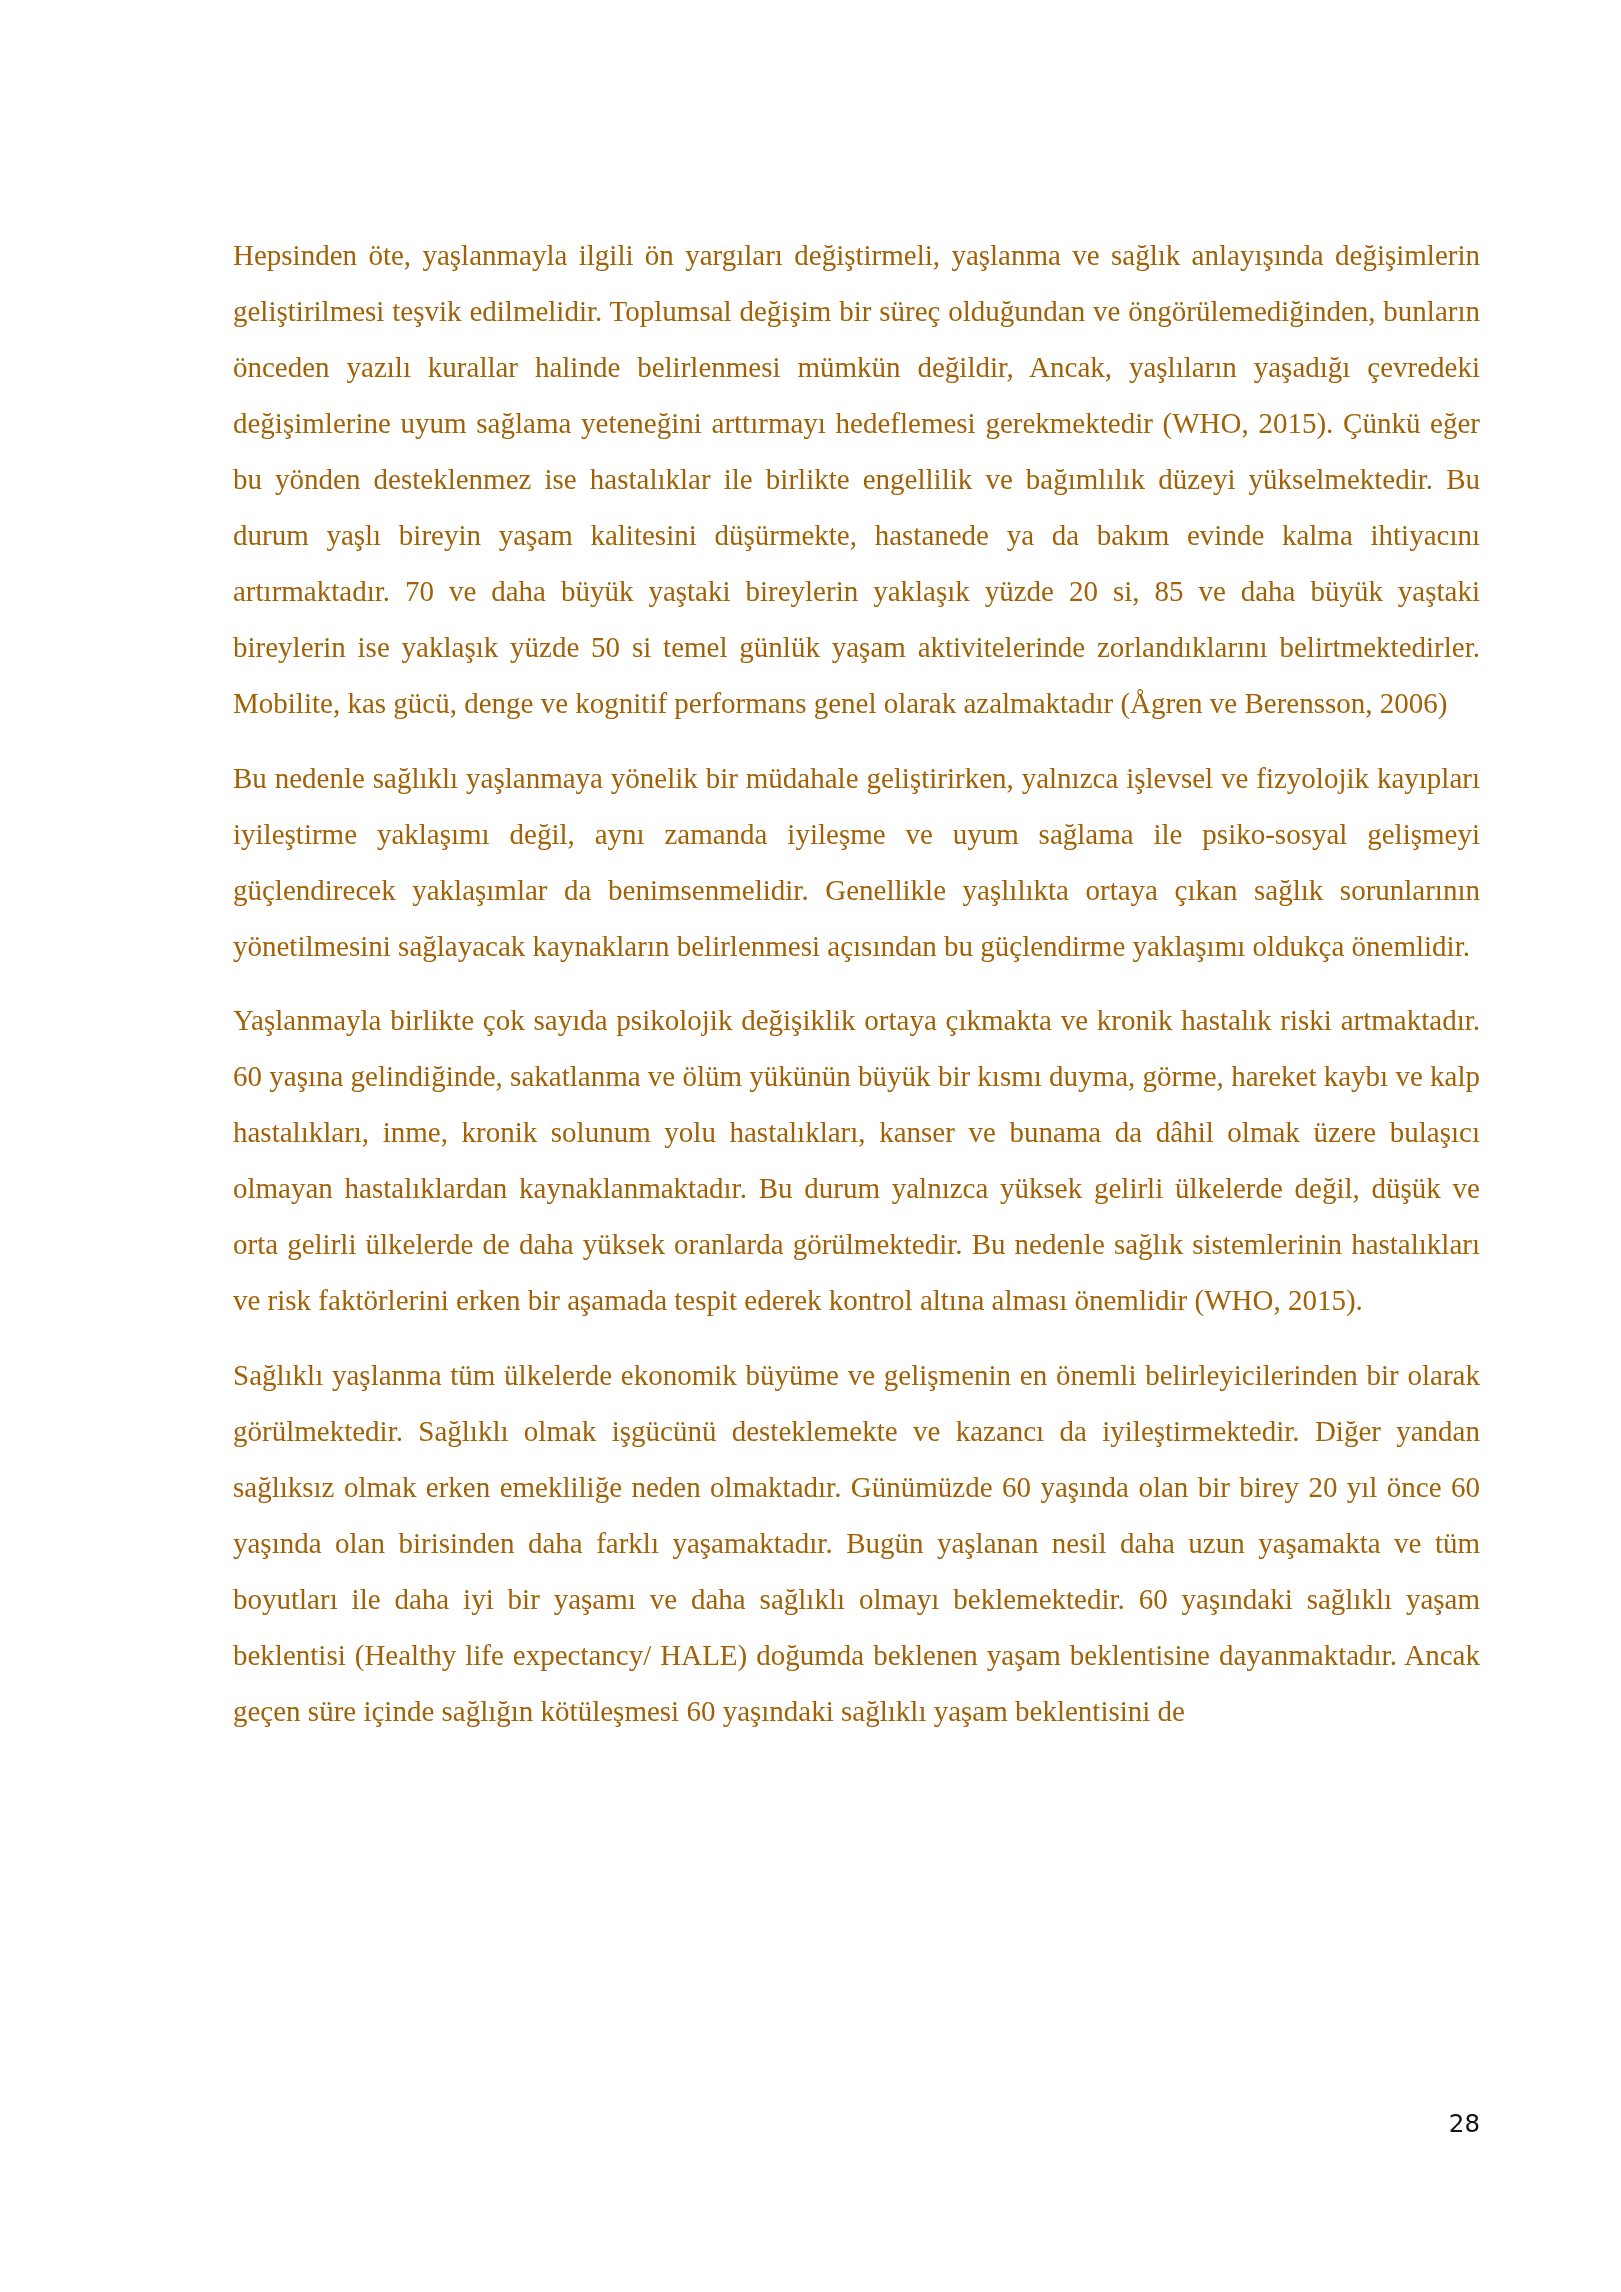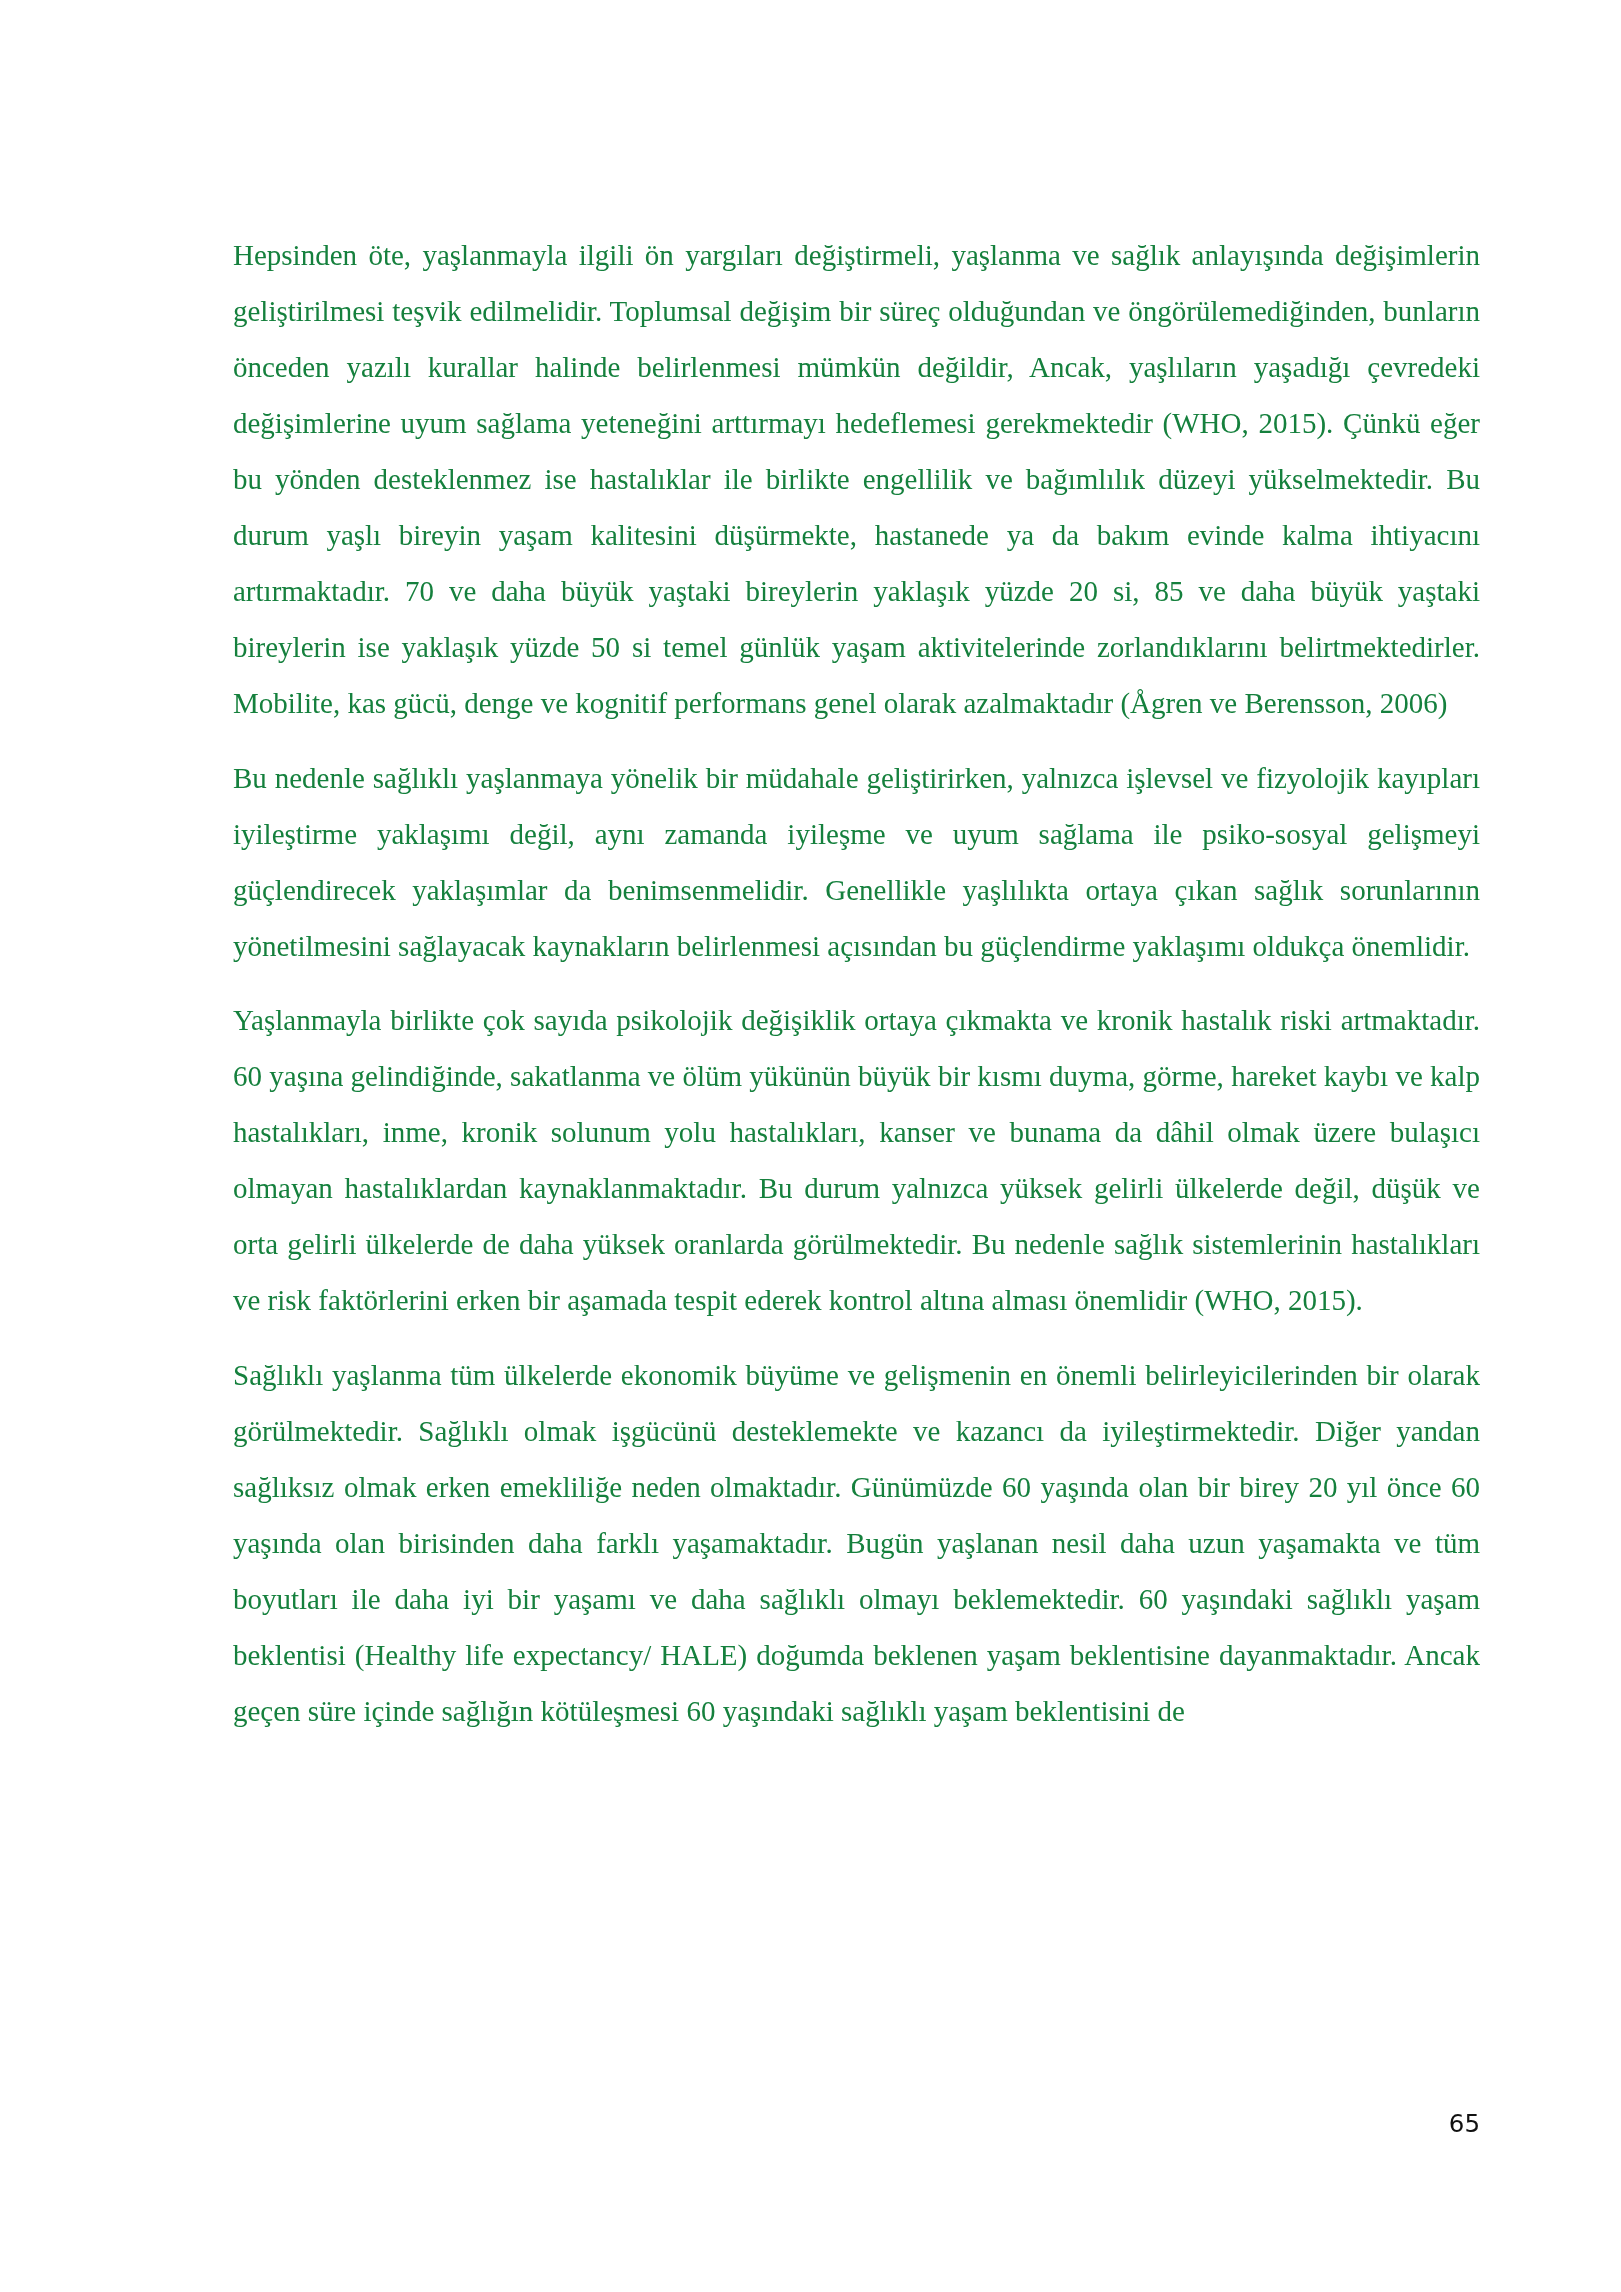--- a/index.html
+++ b/index.html
@@ -16,21 +16,21 @@
     .page {
       position: absolute;
       left: 233px;
       top: 227px;
       width: 1247px;
     }
     .para {
       font-family: "Liberation Serif", "DejaVu Serif", serif;
       font-size: 29px;
       line-height: 56px;
-      color: #15803d;
+      color: #a16207;
       text-align: justify;
       margin: 0 0 18.6px 0;
       letter-spacing: 0;
     }
     .page-number {
       position: absolute;
       left: 1431px;
       top: 2109px;
       width: 49px;
       text-align: right;
@@ -42,14 +42,14 @@
 </head>
 <body>
 
 <div class="page">
   <p class="para">Hepsinden öte, yaşlanmayla ilgili ön yargıları değiştirmeli, yaşlanma ve sağlık anlayışında değişimlerin geliştirilmesi teşvik edilmelidir. Toplumsal değişim bir süreç olduğundan ve öngörülemediğinden, bunların önceden yazılı kurallar halinde belirlenmesi mümkün değildir, Ancak, yaşlıların yaşadığı çevredeki değişimlerine uyum sağlama yeteneğini arttırmayı hedeflemesi gerekmektedir (WHO, 2015).  Çünkü eğer bu yönden desteklenmez ise hastalıklar ile birlikte engellilik ve bağımlılık düzeyi yükselmektedir. Bu durum yaşlı bireyin yaşam kalitesini düşürmekte, hastanede ya da bakım evinde kalma ihtiyacını artırmaktadır. 70 ve daha büyük yaştaki bireylerin yaklaşık yüzde 20 si, 85 ve daha büyük yaştaki bireylerin ise yaklaşık yüzde 50 si temel günlük yaşam aktivitelerinde zorlandıklarını belirtmektedirler. Mobilite, kas gücü, denge ve kognitif performans genel olarak azalmaktadır (Ågren ve Berensson, 2006)</p>
   <p class="para">Bu nedenle sağlıklı yaşlanmaya yönelik bir müdahale geliştirirken, yalnızca işlevsel ve fizyolojik kayıpları iyileştirme yaklaşımı değil, aynı zamanda iyileşme ve uyum sağlama ile psiko-sosyal gelişmeyi güçlendirecek yaklaşımlar da benimsenmelidir. Genellikle yaşlılıkta ortaya çıkan sağlık sorunlarının yönetilmesini sağlayacak kaynakların belirlenmesi açısından bu güçlendirme yaklaşımı oldukça önemlidir.</p>
   <p class="para">Yaşlanmayla birlikte çok sayıda psikolojik değişiklik ortaya çıkmakta ve kronik hastalık riski artmaktadır. 60 yaşına gelindiğinde, sakatlanma ve ölüm yükünün büyük bir kısmı duyma, görme, hareket kaybı ve kalp hastalıkları, inme, kronik solunum yolu hastalıkları, kanser ve bunama da dâhil olmak üzere bulaşıcı olmayan hastalıklardan kaynaklanmaktadır. Bu durum yalnızca yüksek gelirli ülkelerde değil, düşük ve orta gelirli ülkelerde de daha yüksek oranlarda görülmektedir. Bu nedenle sağlık sistemlerinin hastalıkları ve risk faktörlerini erken bir aşamada tespit ederek kontrol altına alması önemlidir (WHO, 2015).</p>
   <p class="para">Sağlıklı yaşlanma tüm ülkelerde ekonomik büyüme ve gelişmenin en önemli belirleyicilerinden bir olarak görülmektedir. Sağlıklı olmak işgücünü desteklemekte ve kazancı da iyileştirmektedir. Diğer yandan sağlıksız olmak erken emekliliğe neden olmaktadır. Günümüzde 60 yaşında olan bir birey 20 yıl önce 60 yaşında olan birisinden daha farklı yaşamaktadır. Bugün yaşlanan nesil daha uzun yaşamakta ve tüm boyutları ile daha iyi bir yaşamı ve daha sağlıklı olmayı beklemektedir.  60 yaşındaki sağlıklı yaşam beklentisi (Healthy life expectancy/ HALE) doğumda beklenen yaşam beklentisine dayanmaktadır. Ancak geçen süre içinde sağlığın kötüleşmesi 60 yaşındaki sağlıklı yaşam beklentisini de</p>
 </div>
 
-<div class="page-number">65</div>
+<div class="page-number">28</div>
 
 
 </body></html>

